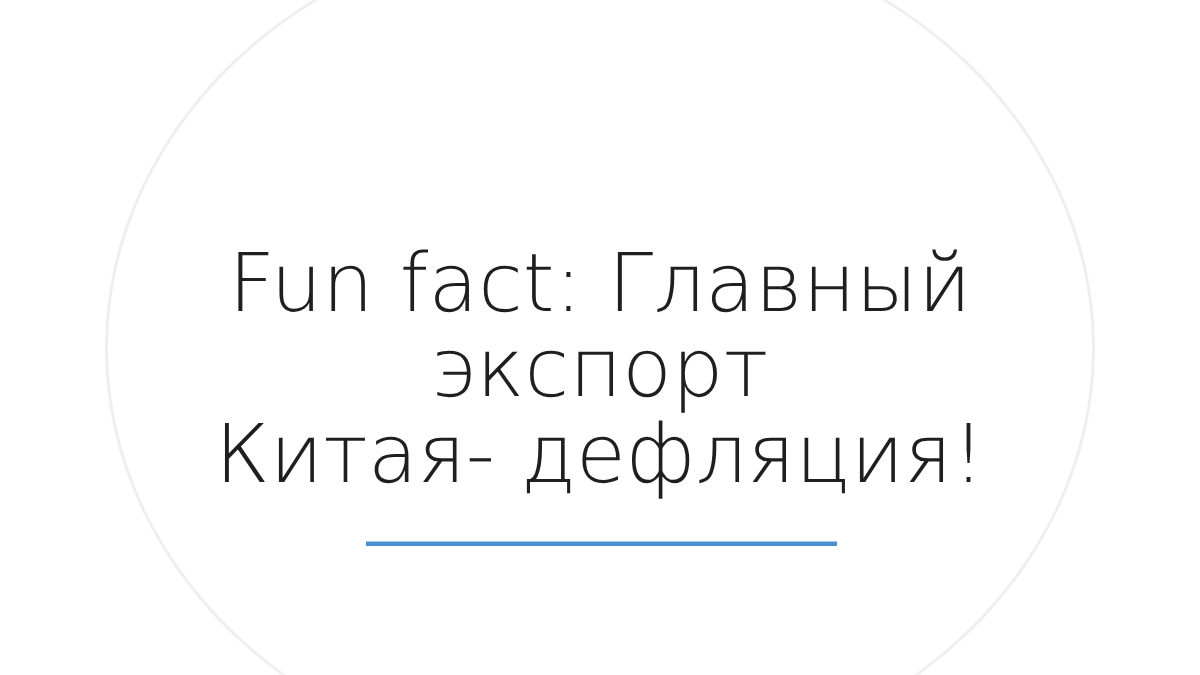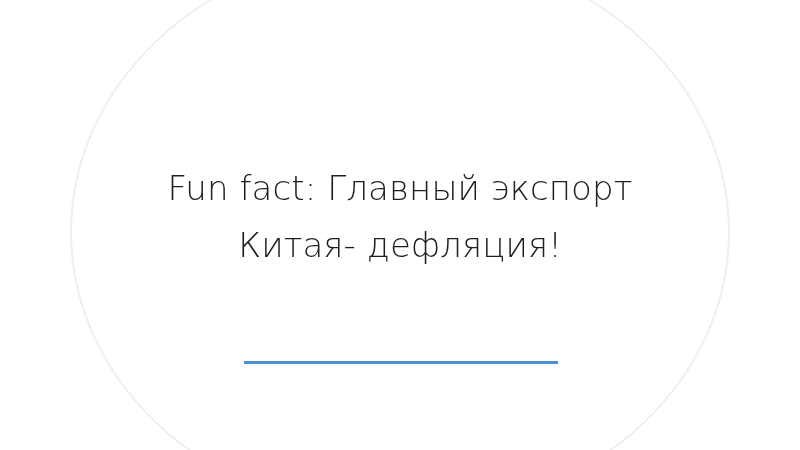--- a/index.html
+++ b/index.html
@@ -46,21 +46,21 @@
     justify-content: flex-start;
   }
 
   .title {
     margin: 17px;
     padding: 0;
     width: 660px;
     margin-top: 160px;
     text-align: center;
     color: #1f1f1f;
-    font-size: 34px;
+    font-size: 54px;
     line-height: 57px;
     font-weight: 300;
     letter-spacing: 0.1px;
     font-family: "DejaVu Sans", "Liberation Sans", sans-serif;
     white-space: pre-line;
   }
 
   
   .accent-rule {
     position: absolute;

